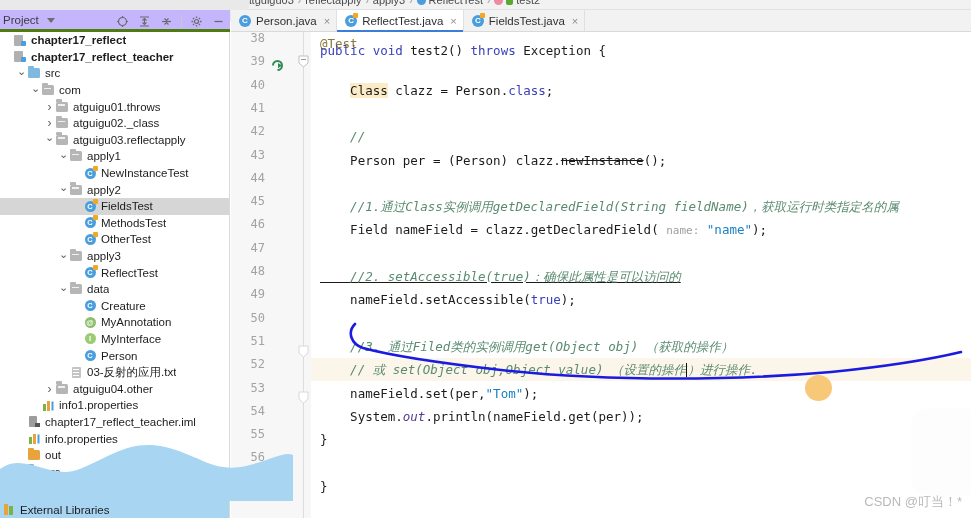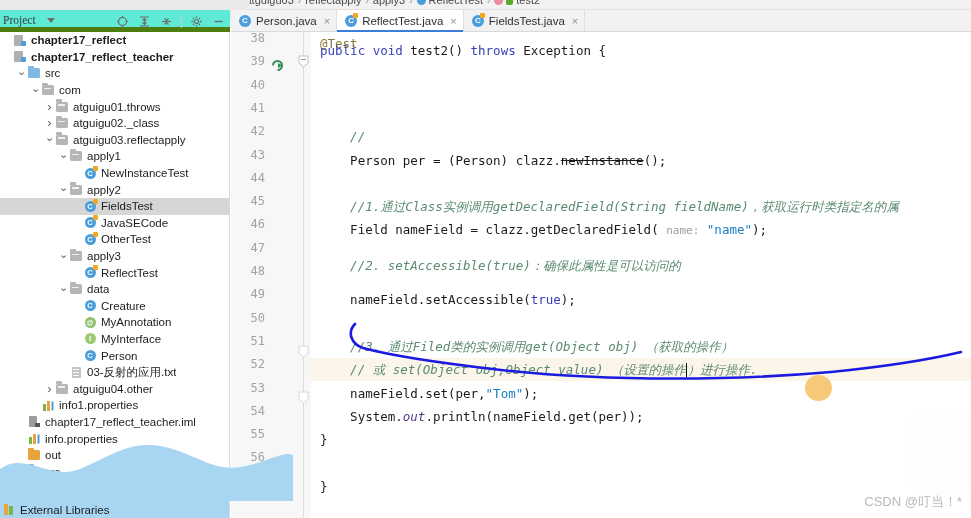--- a/index.html
+++ b/index.html
@@ -53,24 +53,23 @@
   }
   .grey-tab-artifact .gt-label {
     position: absolute; left: 2px; top: -6px;
     font-size: 11px; font-weight: bold; color: #2b2b2b;
     white-space: nowrap;
   }
 
   
   .panel-header {
     position: absolute; left: 0; top: 10px; width: 230px; height: 22px;
-    background: #5eead4;
-    border-bottom: 5px solid #4d7c0f;
+    background: #c4b5fd;
+    border-bottom: 3px solid #4d7c0f;
     z-index: 8;
-    font-family: Liberation Serif, serif;
   }
   .panel-title {
     position: absolute; left: 3px; top: 4px;
     font-size: 11.5px; color: #3c3c3c;
   }
   .panel-caret {
     position: absolute; left: 47px; top: 8px;
     width: 0; height: 0;
     border-left: 4px solid transparent;
     border-right: 4px solid transparent;
@@ -507,21 +506,21 @@
           <div class="ticon">
             <div class="f-circ cls test">C</div>
           </div>
           <div class="tlabel">FieldsTest</div>
         </div>
         <div class="trow" style="padding-left: 72px;">
           <div class="twist"></div>
           <div class="ticon">
             <div class="f-circ cls test">C</div>
           </div>
-          <div class="tlabel">JavaSECode</div>
+          <div class="tlabel">MethodsTest</div>
         </div>
         <div class="trow" style="padding-left: 72px;">
           <div class="twist"></div>
           <div class="ticon">
             <div class="f-circ cls test">C</div>
           </div>
           <div class="tlabel">OtherTest</div>
         </div>
         <div class="trow" style="padding-left: 58px;">
           <div class="twist" style="font-size: 11px; margin-top: -4px;">⌄</div>
@@ -678,28 +677,29 @@
       <path d="M1 1h9v7L5.5 12 1 8z" fill="#fff" stroke="#d8d8d8" stroke-width="1"></path>
     </svg>
     <svg class="foldmark" style="top:359px;" viewBox="0 0 11 13">
       <path d="M1 1h9v7L5.5 12 1 8z" fill="#fff" stroke="#d8d8d8" stroke-width="1"></path>
     </svg>
   </div>
 
   <div class="code" id="code-area">
       <div class="cline" style="top: 0px;"><span class="annot">@Test</span></div>
       <div class="cline" style="top: 7px;"><span class="kw">public</span> <span class="kw">void</span> test2() <span class="kw">throws</span> Exception {</div>
+      <div class="cline" style="top: 46.6px;">    <span class="hl">Class</span> clazz = Person.<span class="kw">class</span>;</div>
       <div class="cline" style="top: 69.9px;"></div>
       <div class="cline" style="top: 93.2px;">    <span class="cmt">//</span></div>
       <div class="cline" style="top: 116.5px;">    Person per = (Person) clazz.<span class="dep">newInstance</span>();</div>
       <div class="cline" style="top: 139.8px;"></div>
       <div class="cline" style="top: 163.1px;">    <span class="cmt">//1.通过Class实例调用getDeclaredField(String fieldName)，获取运行时类指定名的属</span></div>
       <div class="cline" style="top: 186.4px;">    Field nameField = clazz.getDeclaredField( <span class="param">name:</span> <span class="str">"name"</span>);</div>
       <div class="cline" style="top: 209.7px;"></div>
-      <div class="cline" style="top: 222px;">    <span class="cmt">//2. setAccessible(true)：确保此属性是可以访问的</span></div>
+      <div class="cline" style="top: 233px; text-decoration: underline;">    <span class="cmt">//2. setAccessible(true)：确保此属性是可以访问的</span></div>
       <div class="cline" style="top: 256.3px;">    nameField.setAccessible(<span class="kw">true</span>);</div>
       <div class="cline" style="top: 279.6px;"></div>
       <div class="cline" style="top: 302.9px;">    <span class="cmt">//3. 通过Filed类的实例调用get(Object obj) （获取的操作）</span></div>
       <div class="cline caret-line" style="top: 326.2px;">    <span class="cmt">// 或 set(Object obj,Object value) （设置的操作<span class="caret"></span>）进行操作.</span></div>
       <div class="cline" style="top: 349.5px;">    nameField.set(per,<span class="str">"Tom"</span>);</div>
       <div class="cline" style="top: 372.8px;">    System.<span class="fld">out</span>.println(nameField.get(per));</div>
       <div class="cline" style="top: 396.1px;">}</div>
       <div class="cline" style="top: 419.4px;"></div>
       <div class="cline" style="top: 442.7px;">}</div>
       <div class="cline" style="top: 466px;"></div>

